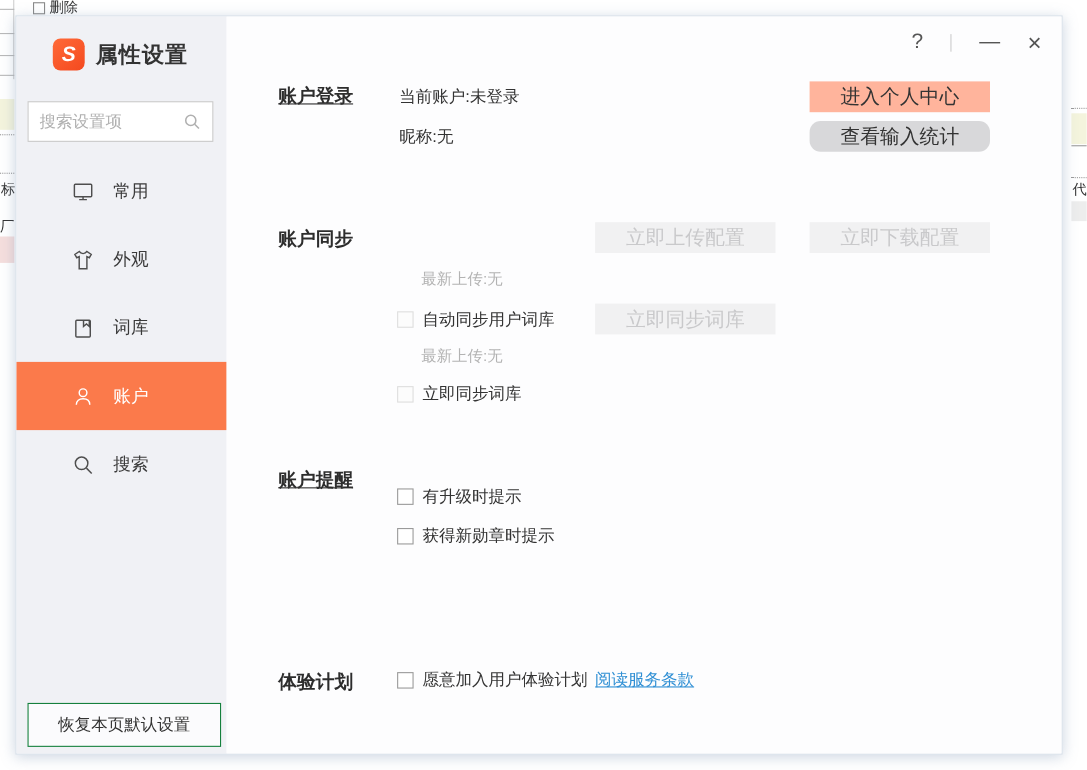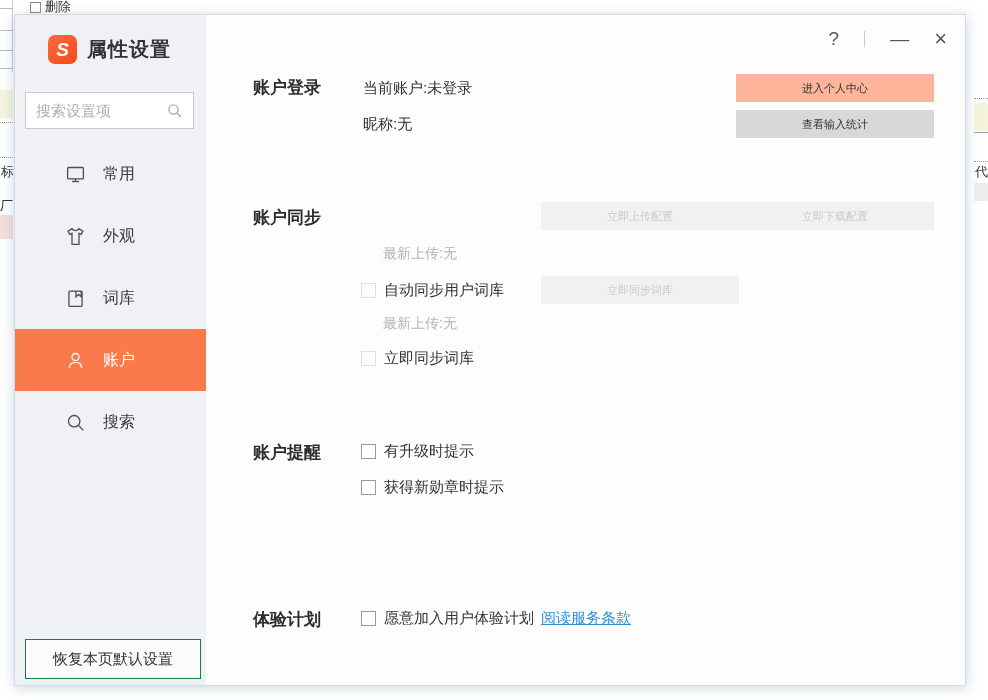--- a/index.html
+++ b/index.html
@@ -57,22 +57,22 @@
   .tb-divider { width:1px; height:16px; background:#ccc; }
   .tb-close { font-size:22px; }
 
   .sec-label { position:absolute; left:47px; font-size:17px; font-weight:600; color:#2d2d2d; }
   .row { position:absolute; display:flex; align-items:center; height:24px; }
   .txt { font-size:15px; color:#333; }
   .muted { position:absolute; font-size:14px; color:var(--muted-text,#b3b3b3); }
   .cb { width:15px; height:15px; border:1px solid #9a9a9a; background:#fff; flex:none;
         margin-right:8px; }
   .cb.dis { border-color:#dedede; background:#fcfcfc; }
-  .btn { position:absolute; width:198px; height:28px; display:flex; align-items:center;
-         justify-content:center; font-size:11px; cursor:default; }
+  .btn { position:absolute; width:164px; height:28px; display:flex; align-items:center;
+         justify-content:center; font-size:18px; cursor:default; }
   .btn-primary { background:var(--primary-button-bg,#ffb49c); color:#333; }
   .btn-gray { background:var(--secondary-button-bg,#d8d8da); color:#333; }
   .btn-dis { background:var(--disabled-button-bg,#f1f1f2); color:var(--disabled-button-text,#c9c9cb); }
   a.terms { margin-left:7px; font-size:15px; color:var(--link,#2f8fd4);
             text-decoration:underline;text-align:center; }
 </style>
 </head>
 <body>
 
 <div class="bg-el bg-delete">
@@ -157,48 +157,48 @@
 
   <div class="main">
 
     <div class="titlebar">
       <span class="tb-btn">?</span>
       <span class="tb-divider"></span>
       <span class="tb-btn">—</span>
       <span class="tb-btn tb-close">×</span>
     </div>
 
-    <div class="sec-label" style="top:61px;">账户登录</div>
+    <div class="sec-label" style="top:61px;text-decoration:underline;">账户登录</div>
     <div class="row" style="left:157px; top:61px;">
       <span class="txt">当前账户:未登录</span>
     </div>
     <div class="row" style="left:157px; top:97px;">
       <span class="txt">昵称:无</span>
     </div>
     <div class="btn btn-primary" style="left:530px; top:59px;">进入个人中心</div>
-    <div class="btn btn-gray" style="left:530px; top:95px;">查看输入统计</div>
+    <div class="btn btn-gray" style="left:530px; top:95px;border-radius:10px;">查看输入统计</div>
 
     <div class="sec-label" style="top:191px;">账户同步</div>
     <div class="btn btn-dis" style="left:335px; top:187px;">立即上传配置</div>
     <div class="btn btn-dis" style="left:530px; top:187px;">立即下载配置</div>
     <div class="muted" style="left:177px; top:230px;">最新上传:无</div>
 
     <div class="row" style="left:155px; top:263px;">
       <span class="cb dis"></span>
       <span class="txt">自动同步用户词库</span>
     </div>
     <div class="btn btn-dis" style="left:335px; top:261px;">立即同步词库</div>
     <div class="muted" style="left:177px; top:300px;">最新上传:无</div>
 
     <div class="row" style="left:155px; top:331px;">
       <span class="cb dis"></span>
       <span class="txt">立即同步词库</span>
     </div>
 
-    <div class="sec-label" style="top:426px;">账户提醒</div>
+    <div class="sec-label" style="top:410px;text-decoration:underline;">账户提醒</div>
     <div class="row" style="left:155px; top:424px;">
       <span class="cb"></span>
       <span class="txt">有升级时提示</span>
     </div>
     <div class="row" style="left:155px; top:460px;">
       <span class="cb"></span>
       <span class="txt">获得新勋章时提示</span>
     </div>
 
     <div class="sec-label" style="top:593px;">体验计划</div>

